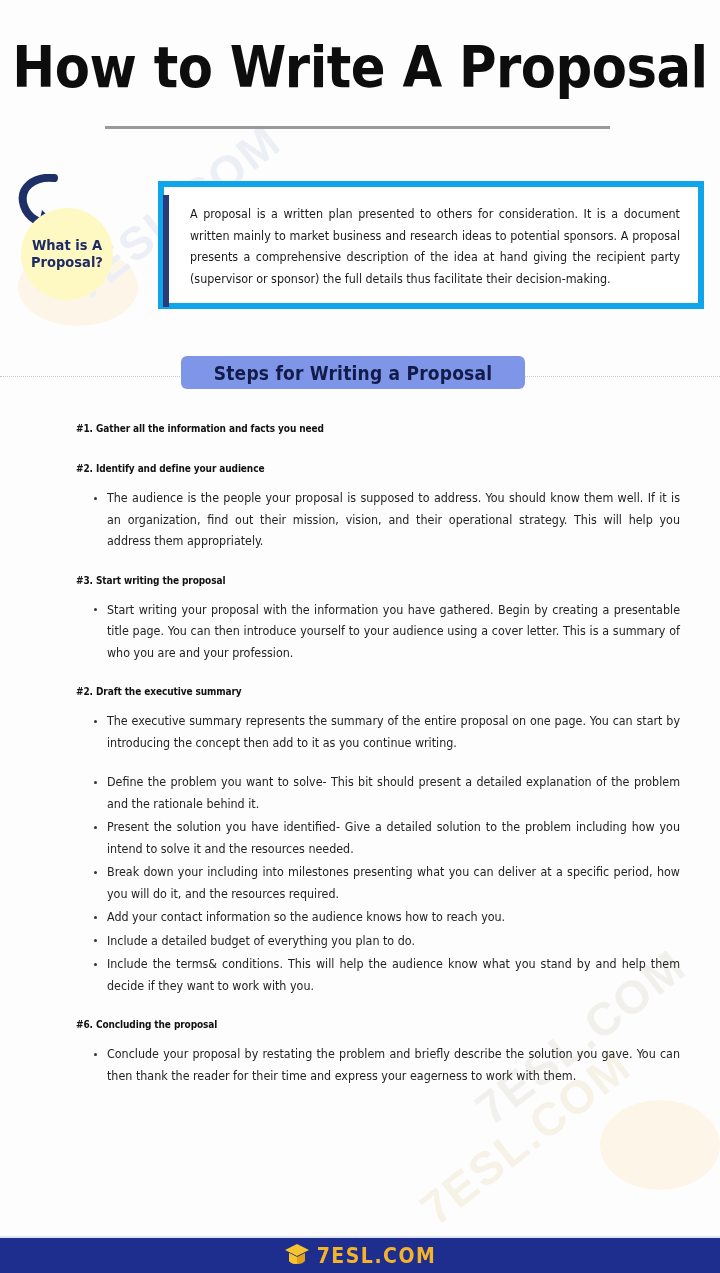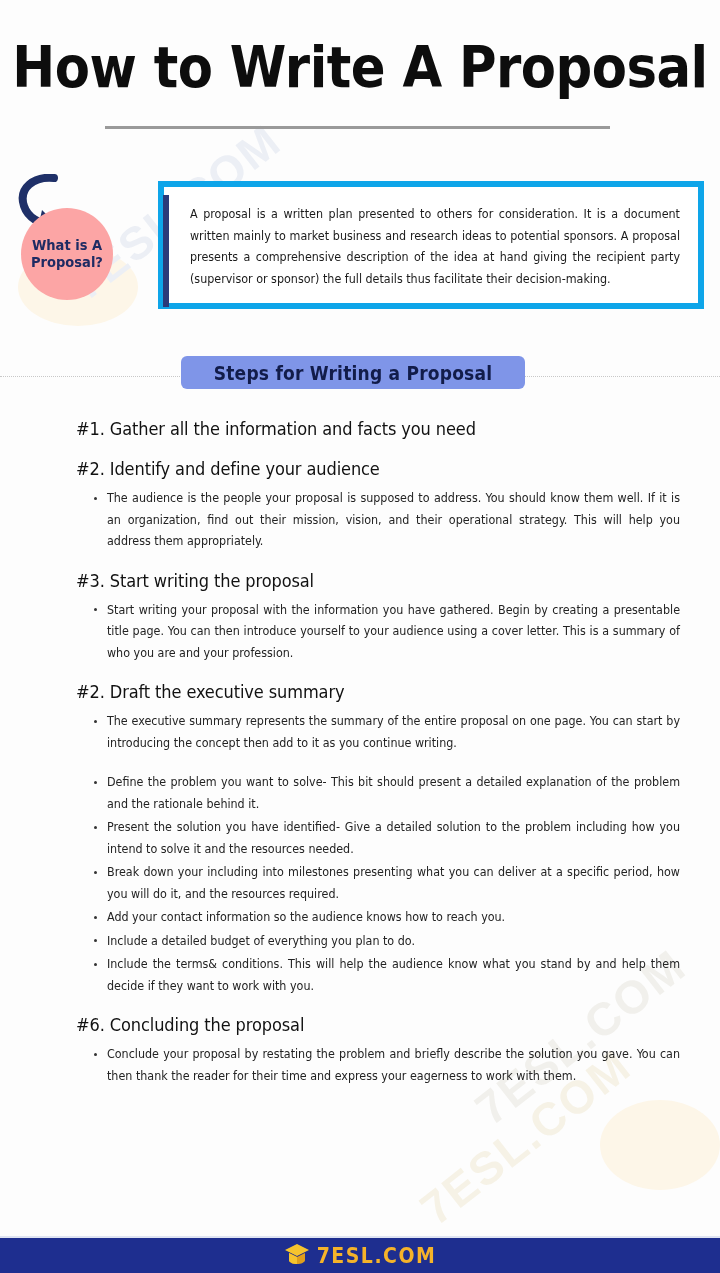--- a/index.html
+++ b/index.html
@@ -89,21 +89,21 @@
     width: 64px;
     height: 60px;
   }
   .circle {
     position: absolute;
     left: 21px;
     top: 32px;
     width: 92px;
     height: 92px;
     border-radius: 50%;
-    background: #fca5a5;
+    background: #fef9c3;
     display: flex;
     align-items: center;
     justify-content: center;
     text-align: center;
     box-sizing: border-box;
   }
   .circle-label {
     font-size: 14.5px;
     line-height: 17px;
     font-weight: 700;
@@ -182,23 +182,23 @@
     position: absolute;
     left: 0;
     top: 418px;
     width: 720px;
     z-index: 3;
   }
   .step { position: relative; }
   .step-heading {
     margin: 0 0 0 76px;
     padding: 0;
-    font-size: 18px;
+    font-size: 10px;
     line-height: 22px;
-    font-weight: 400;
+    font-weight: 700;
     color: #111111;
     font-family: "DejaVu Sans", sans-serif;
     font-stretch: condensed;
     letter-spacing: -0.1px;
   }
   .bullets {
     list-style: none;
     margin: 7px 0 0 0;
     padding: 0;
   }

